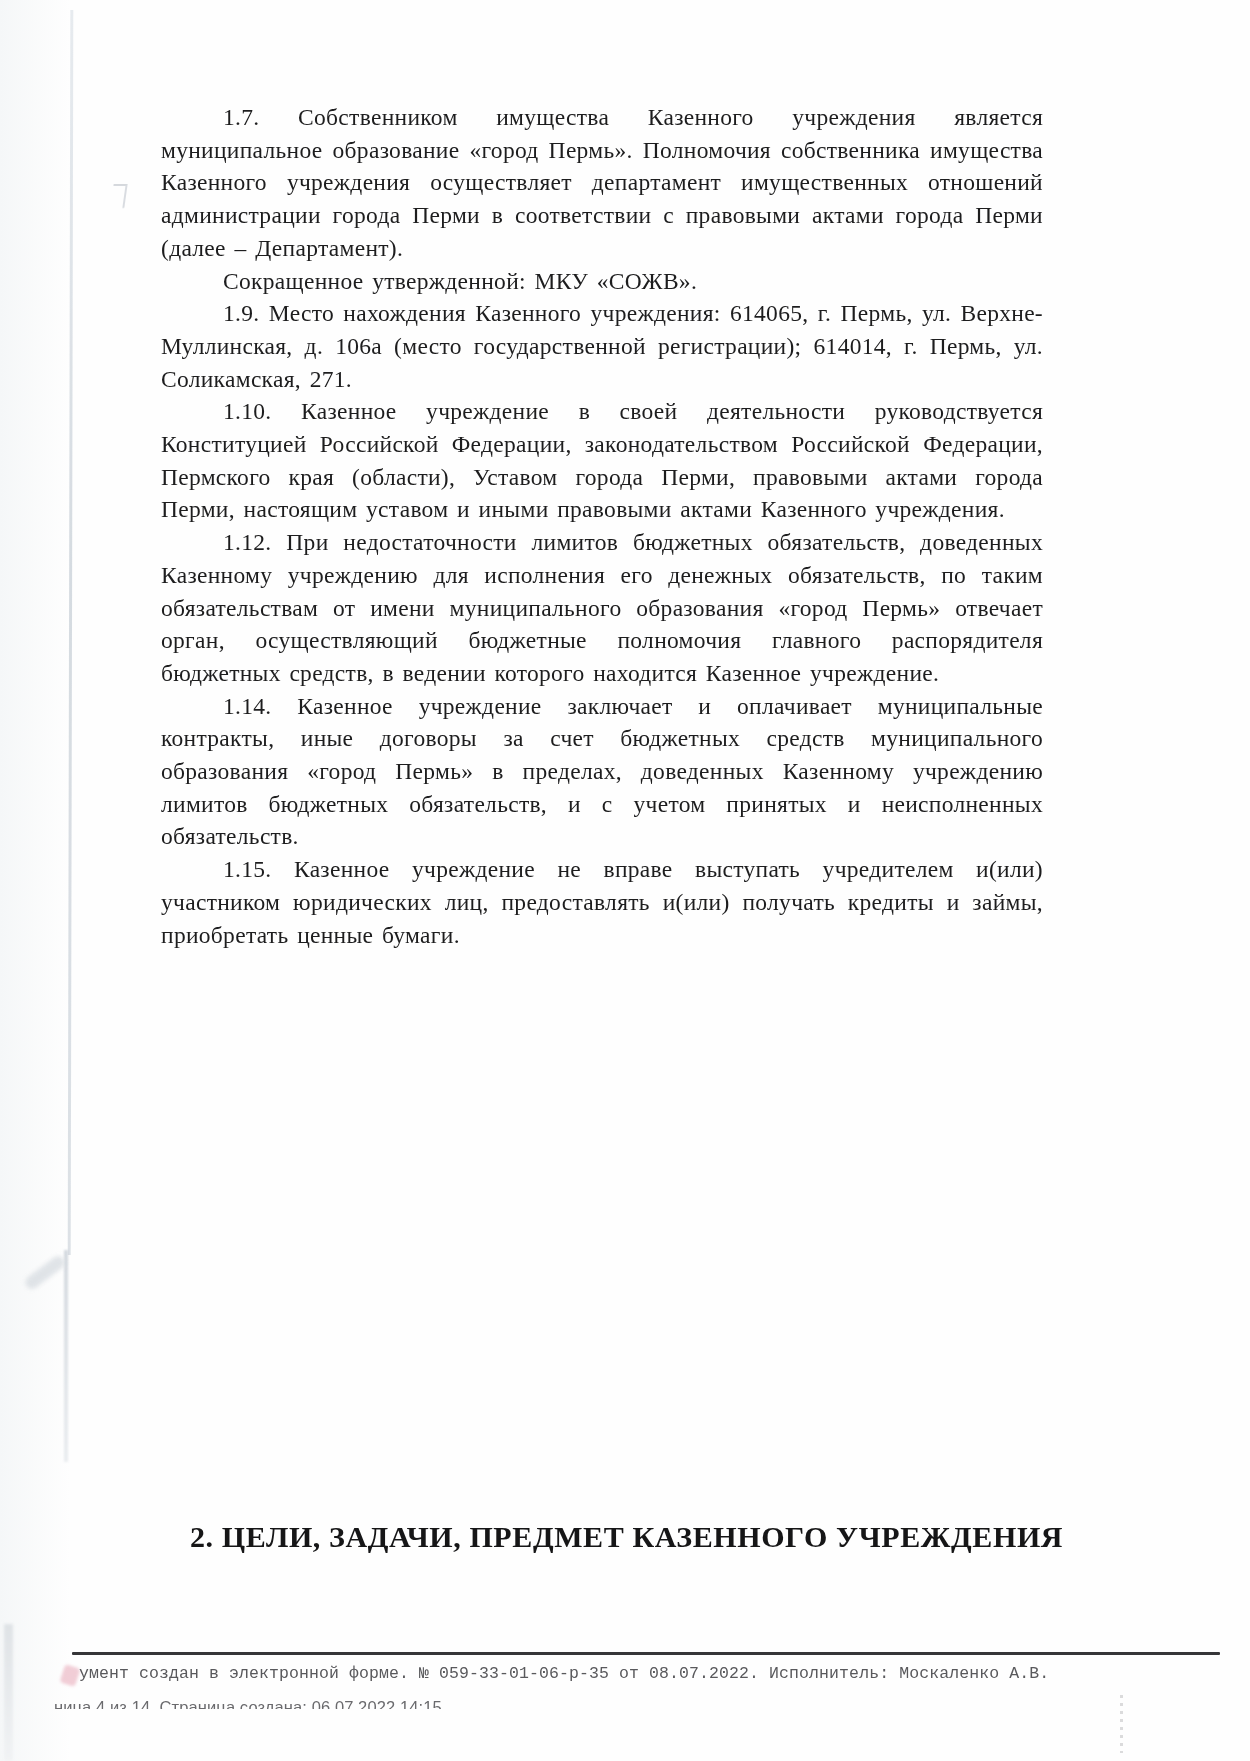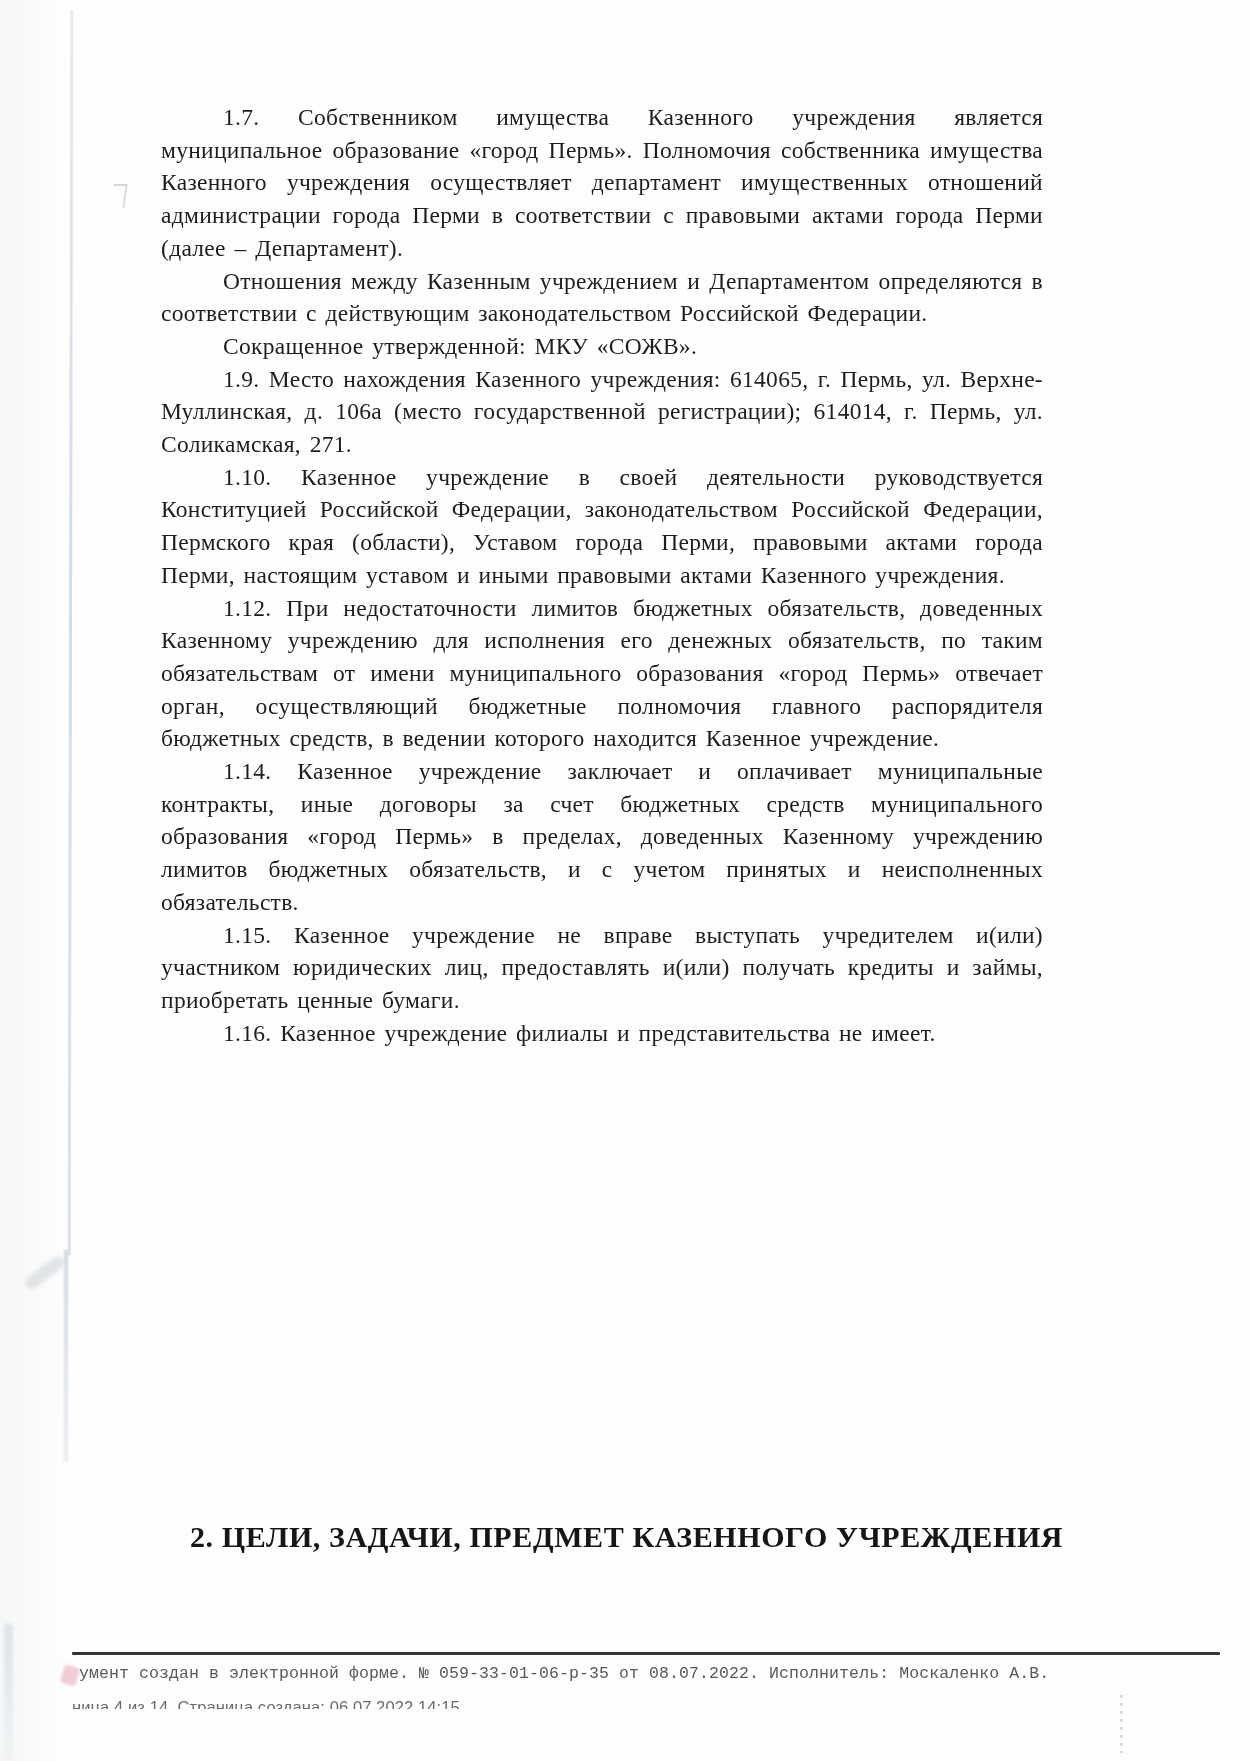--- a/index.html
+++ b/index.html
@@ -83,21 +83,21 @@
     opacity: 0.92;
   }
   .footer-line1 {
     position: absolute; left: 79px; top: 1664px; width: 1100px;
     font-family: Liberation Mono, monospace;
     font-size: 16.5px; line-height: 20px;
     color: #59595c;
     letter-spacing: 0.1px;
   }
   .footer-line2-clip {
-    position: absolute; left: 72px; top: 1697px; width: 1100px; height: 12px;
+    position: absolute; left: 54px; top: 1697px; width: 1100px; height: 12px;
     overflow: hidden;
   }
   .footer-line2-clip span {
     font-family: "Liberation Sans", sans-serif;
     font-size: 16.5px; line-height: 20px;
     color: #6a6a6d;
     letter-spacing: 0.1px;
     display: block;
   }
 </style>
@@ -108,28 +108,26 @@
 <div class="fold-line-top"></div>
 <div class="fold-line-bottom"></div>
 <div class="edge-streak"></div>
 <div class="smudge-diagonal"></div>
 <div class="mark-seven"></div>
 <div class="noise-streak-right"></div>
 <div class="pink-mark"></div>
 
 <div class="doc-body">
   <p>1.7. Собственником имущества Казенного учреждения является муниципальное образование «город Пермь». Полномочия собственника имущества Казенного учреждения осуществляет департамент имущественных отношений администрации города Перми в соответствии с правовыми актами города Перми (далее – Департамент).</p>
-  <p>Отношения между Казенным учреждением и Департаментом определяются в соответствии с действующим законодательством Российской Федерации.</p>
   <p>Сокращенное утвержденной: МКУ «СОЖВ».</p>
   <p>1.9. Место нахождения Казенного учреждения: 614065, г. Пермь, ул. Верхне-Муллинская, д. 106а (место государственной регистрации); 614014, г. Пермь, ул. Соликамская, 271.</p>
   <p>1.10. Казенное учреждение в своей деятельности руководствуется Конституцией Российской Федерации, законодательством Российской Федерации, Пермского края (области), Уставом города Перми, правовыми актами города Перми, настоящим уставом и иными правовыми актами Казенного учреждения.</p>
   <p>1.12. При недостаточности лимитов бюджетных обязательств, доведенных Казенному учреждению для исполнения его денежных обязательств, по таким обязательствам от имени муниципального образования «город Пермь» отвечает орган, осуществляющий бюджетные полномочия главного распорядителя бюджетных средств, в ведении которого находится Казенное учреждение.</p>
   <p>1.14. Казенное учреждение заключает и оплачивает муниципальные контракты, иные договоры за счет бюджетных средств муниципального образования «город Пермь» в пределах, доведенных Казенному учреждению лимитов бюджетных обязательств, и с учетом принятых и неисполненных обязательств.</p>
   <p>1.15. Казенное учреждение не вправе выступать учредителем и(или) участником юридических лиц, предоставлять и(или) получать кредиты и займы, приобретать ценные бумаги.</p>
-  <p>1.16. Казенное учреждение филиалы и представительства не имеет.</p>
 </div>
 
 <div class="section-heading">2. ЦЕЛИ, ЗАДАЧИ, ПРЕДМЕТ КАЗЕННОГО УЧРЕЖДЕНИЯ</div>
 
 <div class="footer-rule"></div>
 <div class="footer-line1">умент создан в электронной форме. № 059-33-01-06-р-35 от 08.07.2022. Исполнитель: Москаленко А.В.</div>
 <div class="footer-line2-clip">
   <span>ница 4 из 14. Страница создана: 06.07.2022 14:15</span>
 </div>
 

